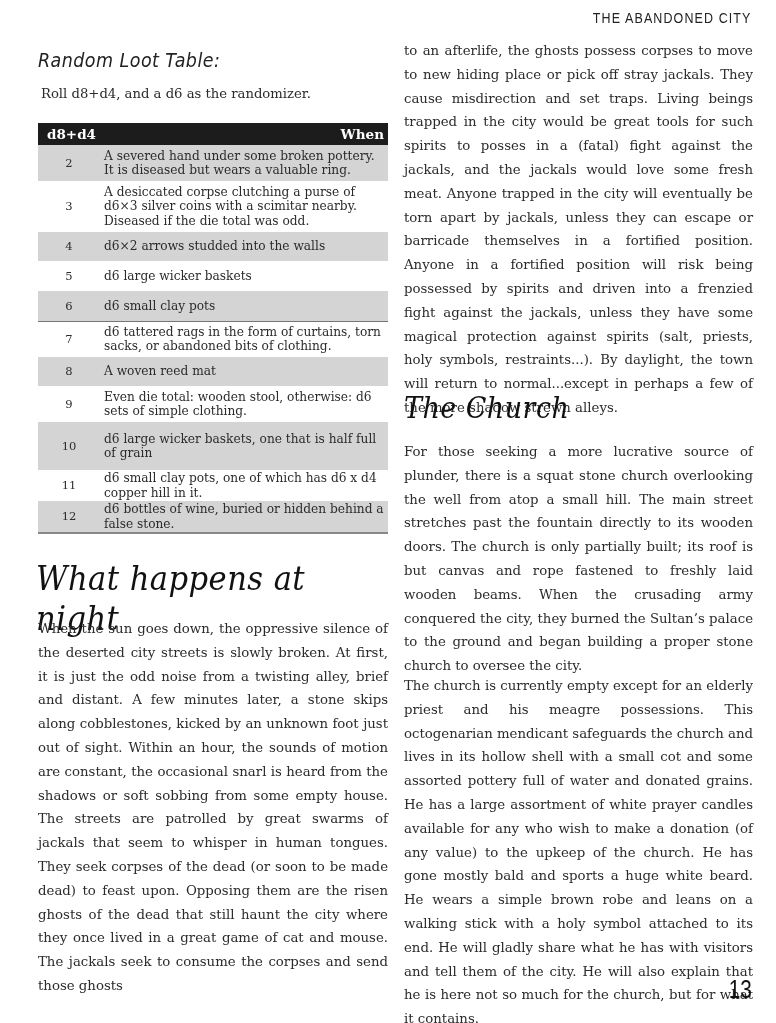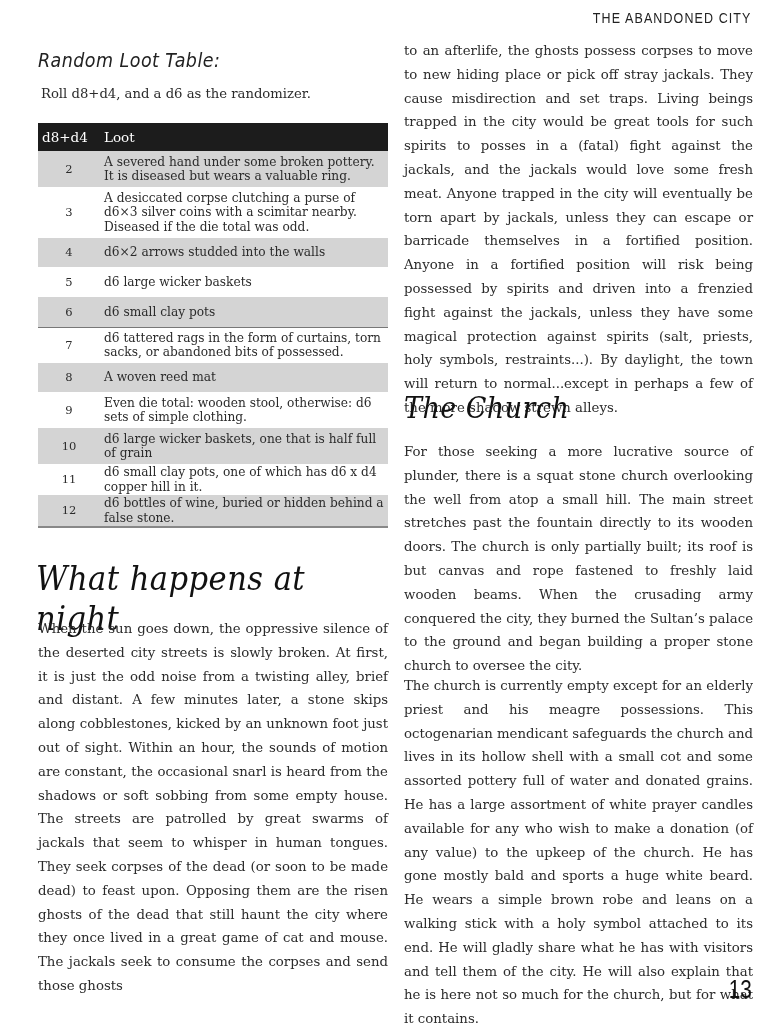--- a/index.html
+++ b/index.html
@@ -7,21 +7,21 @@
          font-family: "DejaVu Serif", serif; color: #2b2b2b; }
   .running-head { position: absolute; right: 24px; top: 10px; font-family: "Liberation Sans Narrow", "Liberation Sans", sans-serif;
                   font-size: 14.5px; letter-spacing: 1.3px; color: #222; transform: scaleX(0.86); transform-origin: right top; }
   .col { position: absolute; top: 0; }
   .col-left { left: 38px; width: 350px; }
   .col-right { left: 404px; width: 349px; }
   .sub-head { position: absolute; top: 49px; left: 0; font-family: "DejaVu Sans", sans-serif; font-size: 19px;
               font-weight: normal; color: #222; letter-spacing: 0.5px; font-style: italic; transform: scaleX(0.92); transform-origin: left; }
   .intro { position: absolute; top: 86px; left: 3px; font-size: 13.2px; color: #2b2b2b; white-space: nowrap; }
   table.loot { position: absolute; top: 123px; left: 0; width: 350px; border-collapse: collapse; font-size: 12.2px; line-height: 14.5px; }
-  table.loot th { background: #1c1c1c; color: #fff; text-align: left; font-weight: normal; font-size: 13.5px; height: 28px; padding: 0 4px; }
+  table.loot th { background: #1c1c1c; color: #fff; text-align: right; font-weight: bold; font-size: 13.5px; height: 22px; padding: 0 4px; }
   table.loot th.roll { width: 54px; }
   table.loot td { padding: 1px 4px; vertical-align: middle; color: #2b2b2b; }
   table.loot td.roll { text-align: center; font-size: 11.5px; }
   table.loot tr.shade td { background: #d4d4d4; }
   table.loot tr.last td { border-bottom: 2px solid #888; }
   table.loot tr.ruled td { border-top: 1px solid #777; }
   .script-heading { font-family: "DejaVu Serif", serif; font-style: italic; color: #111; font-weight: normal; letter-spacing: 0.5px; }
   .h-night { position: absolute; top: 558px; left: -2px; font-size: 34px; transform: scaleX(0.9); transform-origin: left; }
   .h-church { position: absolute; top: 390px; left: 0; font-size: 30px; transform: scaleX(0.9); transform-origin: left; }
   .body-text { position: absolute; left: 0; width: 100%; font-size: 13.3px; line-height: 23.8px; text-align: justify; color: #2b2b2b; margin: 0; }
@@ -37,21 +37,21 @@
 <div class="running-head">THE ABANDONED CITY</div>
 
 <div class="col col-left">
   <div class="sub-head">Random Loot Table:</div>
   <div class="intro">Roll d8+d4, and a d6 as the randomizer.</div>
 
   <table class="loot">
     <thead>
       <tr>
         <th class="roll">d8+d4</th>
-        <th>Loot</th>
+        <th>When</th>
       </tr>
     </thead>
     <tbody>
       <tr class="shade" style="height:36px">
         <td class="roll">2</td>
         <td>A severed hand under some broken pottery. It is diseased but wears a valuable ring.</td>
       </tr>
       <tr style="height:51px">
         <td class="roll">3</td>
         <td>A desiccated corpse clutching a purse of d6×3 silver coins with a scimitar nearby. Diseased if the die total was odd.</td>
@@ -63,31 +63,31 @@
       <tr style="height:30px">
         <td class="roll">5</td>
         <td>d6 large wicker baskets</td>
       </tr>
       <tr class="shade" style="height:30px">
         <td class="roll">6</td>
         <td>d6 small clay pots</td>
       </tr>
       <tr class="ruled" style="height:36px">
         <td class="roll">7</td>
-        <td>d6 tattered rags in the form of curtains, torn sacks, or abandoned bits of possessed.</td>
+        <td>d6 tattered rags in the form of curtains, torn sacks, or abandoned bits of clothing.</td>
       </tr>
       <tr class="shade" style="height:29px">
         <td class="roll">8</td>
         <td>A woven reed mat</td>
       </tr>
       <tr style="height:36px">
         <td class="roll">9</td>
         <td>Even die total: wooden stool, otherwise: d6 sets of simple clothing.</td>
       </tr>
-      <tr class="shade" style="height:36px">
+      <tr class="shade" style="height:48px">
         <td class="roll">10</td>
         <td>d6 large wicker baskets, one that is half full of grain</td>
       </tr>
       <tr style="height:20px">
         <td class="roll">11</td>
         <td>d6 small clay pots, one of which has d6 x d4 copper hill in it.</td>
       </tr>
       <tr class="shade last" style="height:28px">
         <td class="roll">12</td>
         <td>d6 bottles of wine, buried or hidden behind a false stone.</td>

